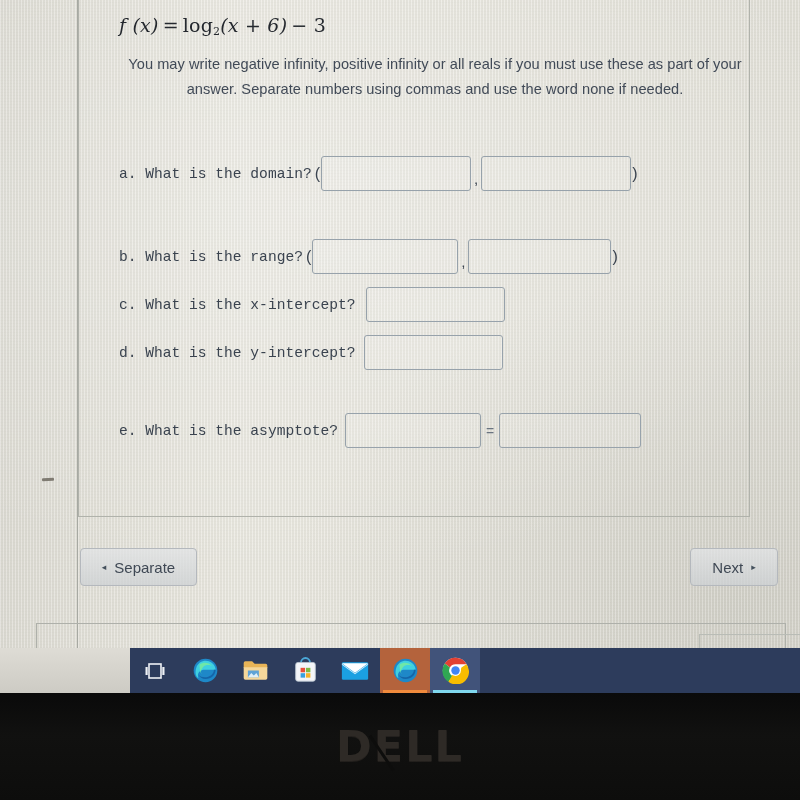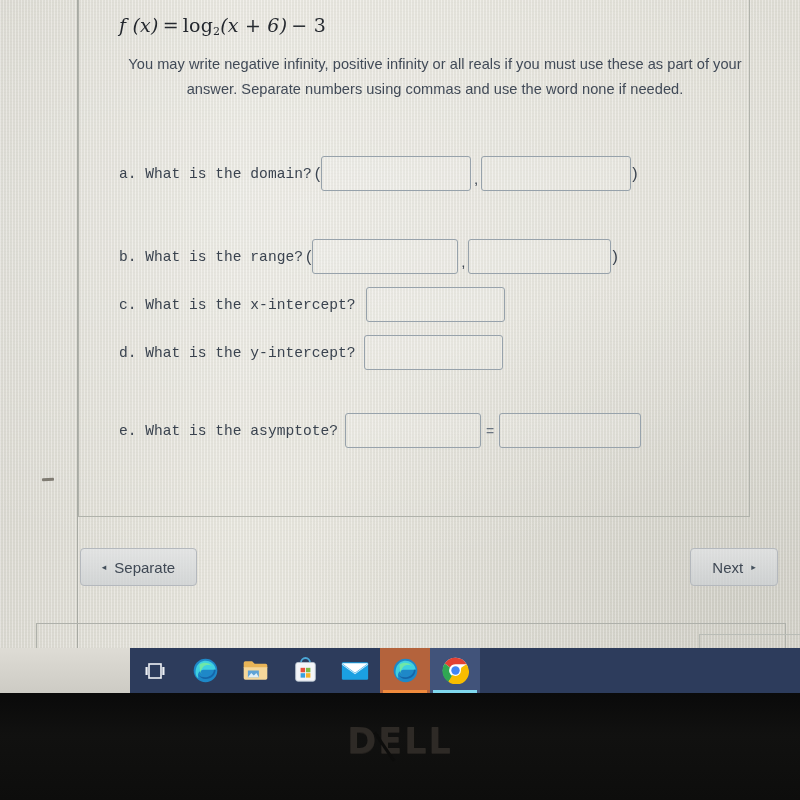--- a/index.html
+++ b/index.html
@@ -272,21 +272,21 @@
     background: linear-gradient(180deg, #0a0a0a 0%, #111110 40%, #0d0d0c 100%);
     z-index: 6;
   }
   #dell-logo {
     position: absolute;
     left: 0;
     top: 28px;
     width: 800px;
     text-align: center;
     font-family: "DejaVu Sans", sans-serif;
-    font-size: 35px;
+    font-size: 43px;
     font-weight: bold;
     letter-spacing: 2px;
     color: #2e2a26;
     text-shadow: 0 1px 0 rgba(90,80,70,0.25);
   }
   #dell-logo .o {
     display: inline-block;
     position: relative;
   }
   #dell-logo .o::after {

